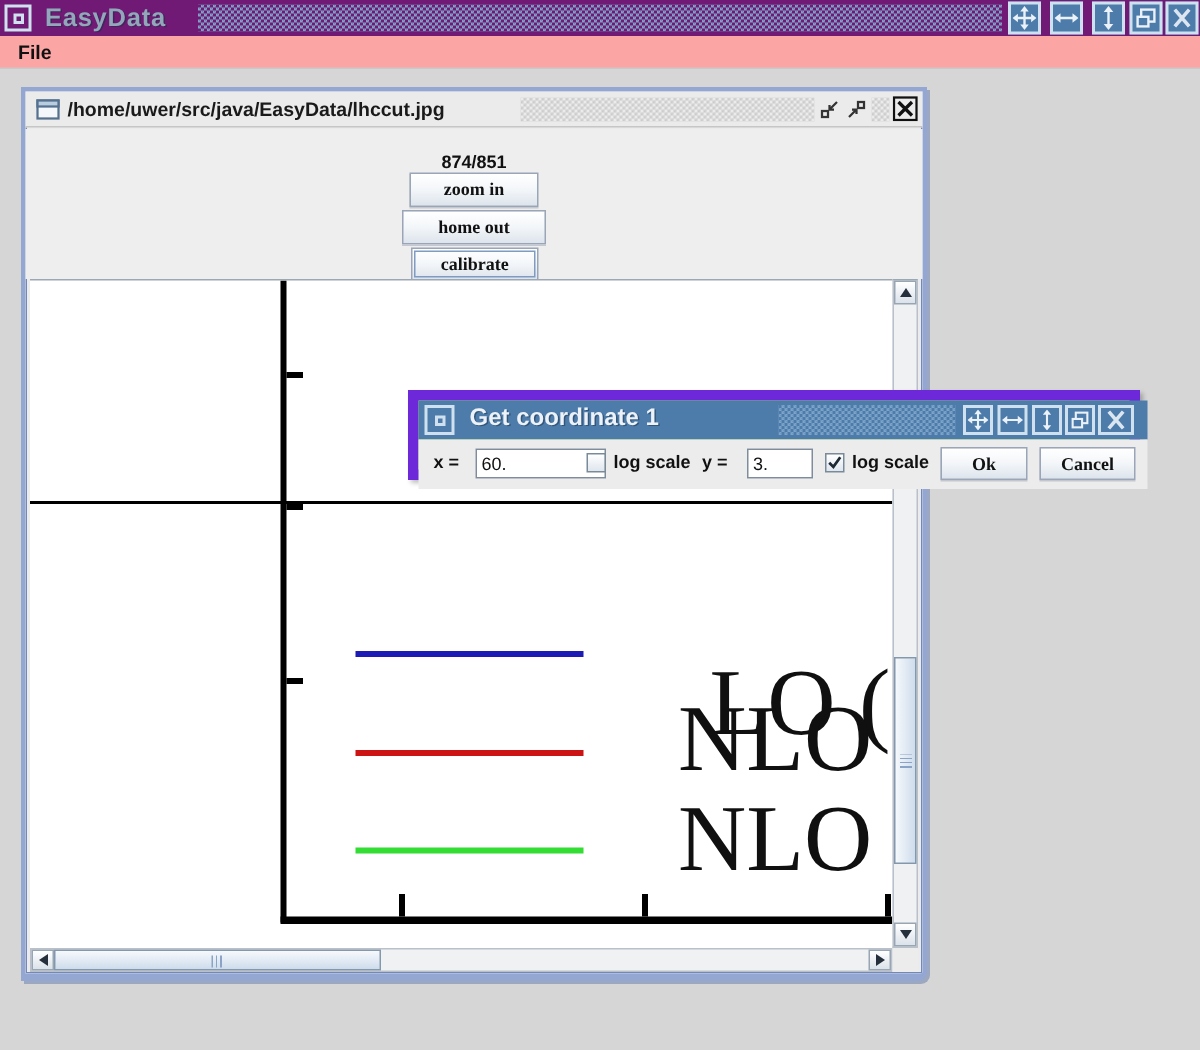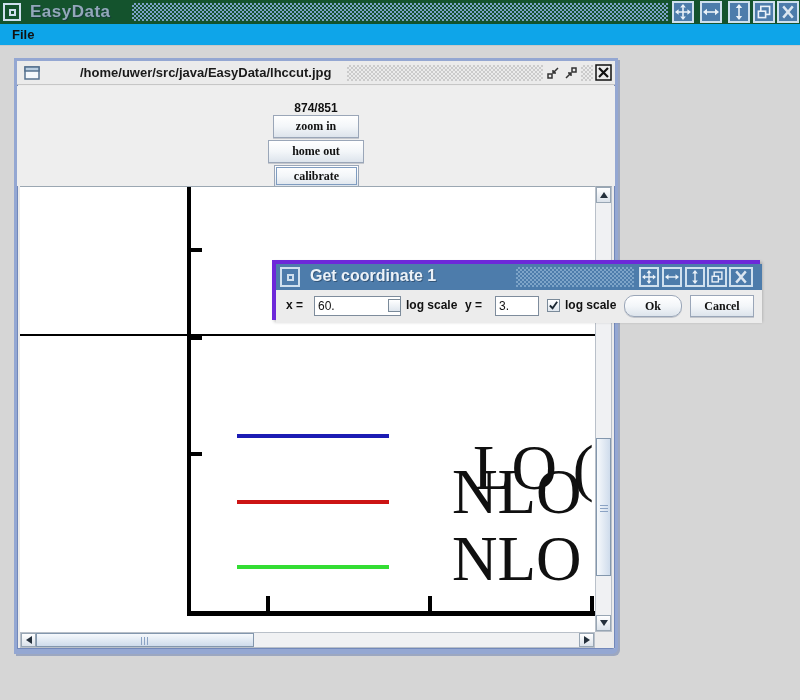--- a/index.html
+++ b/index.html
@@ -20,41 +20,41 @@
     background-size:4px 4px; background-position:0 0,2px 2px;
   }
   .checker-g {
     background-image:
       linear-gradient(45deg,#cbcbcb 25%,transparent 25%,transparent 75%,#cbcbcb 75%),
       linear-gradient(45deg,#cbcbcb 25%,transparent 25%,transparent 75%,#cbcbcb 75%);
     background-size:4px 4px; background-position:0 0,2px 2px;
   }
 
   
-  .main-titlebar { left:0; top:0; width:800px; height:24px; background:#14532d; }
+  .main-titlebar { left:0; top:0; width:800px; height:24px; background:#701a75; }
   .wm-menu-btn { width:18px; height:18px; border:2px solid #cfe0ee; display:flex; align-items:center; justify-content:center; }
   .wm-menu-btn .inner { width:7px; height:7px; border:2px solid #cfe0ee; }
   .main-title { left:30px; top:2px; font-size:17px; font-weight:bold; color:#93a7ba; text-shadow:1px 1px 0 rgba(25,45,70,.55); letter-spacing:.5px; }
   .wm-btn { width:22px; height:22px; top:1px; border:2px solid #cfe0ee; background:#4d7cab; display:flex; align-items:center; justify-content:center; }
   .dlg .wm-btn { width:20px; height:20px; top:3px; }
 
   
-  .menubar { left:0; top:24px; width:800px; height:22px; background:#0ea5e9; border-bottom:1px solid #c9c9c9; }
+  .menubar { left:0; top:24px; width:800px; height:22px; background:#fca5a5; border-bottom:1px solid #c9c9c9; }
   .menu-item { left:8px; top:0; height:22px; line-height:22px; font-size:13px; font-weight:bold; color:#111; padding:0 4px; }
 
   
   .iframe {
     left:14px; top:58px; width:604px; height:596px;
     background:#ebebeb;
     border:3px solid #94a7d2; border-bottom-width:5px;
     border-bottom-right-radius:6px;
     box-shadow: inset 0 0 0 1px #7288ba, 2px 2px 0 rgba(110,130,175,.55);
   }
   .if-titlebar { left:0; top:0; width:598px; height:24px; background:#ebebeb; border-bottom:1px solid #c6c6c6; }
-  .if-title { left:28px; top:4px; font-size:13px; font-weight:bold; color:#1a1a1a;margin-left:35px; }
+  .if-title { left:28px; top:4px; font-size:13px; font-weight:bold; color:#1a1a1a; }
   .if-pattern { top:4px; height:16px; }
   .if-btn { background:transparent; }
 
   .if-toolbar { left:0; top:25px; width:598px; height:100px; background:#eeeeee; }
   .tb-label { left:0; width:598px; text-align:center; font-size:12px; font-weight:bold; color:#111; }
   .jbutton {
     border:1px solid #9aa6b8;
     background:linear-gradient(180deg,#ffffff 0%,#f3f6f9 50%,#dde4ec 100%);
     font-family:Liberation Serif, serif;
     font-size:12px; font-weight:bold; color:#111;
@@ -88,21 +88,21 @@
   .plot-el { background:#000; }
   .axis-v  { left:167px; top:0; width:4px; height:428px; }
   .hline   { left:0; top:147px; width:575px; height:2px; }
   .axis-b  { left:167px; top:424px; width:408px; height:5px; }
   .tick-r  { left:171px; width:11px; height:4px; }
   .tick-b  { top:409px; width:4px; height:15px; }
   .legend-line { width:152px; height:4px; left:217px; }
   .legend-text { font-family:"Liberation Serif", serif; font-size:63px; line-height:1; color:#101010; white-space:pre; }
 
   
-  .dlg { left:272px; top:260px; width:488px; height:60px; border:4px solid #6d28d9; background:#bef264; box-shadow:2px 2px 3px rgba(0,0,0,.25);padding-left:45px; }
+  .dlg { left:272px; top:260px; width:488px; height:60px; border:7px solid #6d28d9; background:#bef264; box-shadow:2px 2px 3px rgba(0,0,0,.25);padding-left:45px; }
   .dlg-titlebar { left:0; top:0; width:486px; height:26px; background:#4d7cab; }
   .dlg-title { left:34px; top:3px; font-size:16px; font-weight:bold; color:#ecf2f8; text-shadow:1px 1px 0 rgba(25,45,70,.5); }
   .dlg-body { left:0; top:26px; width:486px; height:33px; background:#ececec; }
   .dlg-label { top:8px; font-size:12px; font-weight:bold; color:#111; }
   .jtext { top:6px; height:20px; border:1px solid #7e8c9c; background:#fff; font-family:"Liberation Sans",sans-serif; font-size:12px; color:#111; padding:0 3px; }
   .jcheck { top:9px; width:13px; height:13px; border:1px solid #7a8a99; background:linear-gradient(180deg,#ffffff,#dfe6ee); display:flex; align-items:center; justify-content:center; }
   .jcheck svg { display:none; }
   .jcheck.checked svg { display:block; }
 </style>
 </head>
@@ -293,16 +293,16 @@
 
     <div class="abs dlg-label" style="left:189px;">y =</div>
     <input class="abs jtext" style="left: 219px; width: 44px;" value="3.">
     <div class="abs jcheck checked" style="left:271px;">
       <svg width="11" height="11" viewBox="0 0 12 12">
         <path d="M2 6 L5 9 L10 2" stroke="#1c2833" stroke-width="2" fill="none"></path>
       </svg>
     </div>
     <div class="abs dlg-label" style="left:289px;">log scale</div>
 
-    <button class="abs jbutton" style="left:348px;top:5px;width:58px;height:22px;border-radius:10px;">Ok</button>
+    <button class="abs jbutton" style="left:348px;top:5px;width:58px;height:22px;">Ok</button>
     <button class="abs jbutton" style="left:414px;top:5px;width:64px;height:22px;">Cancel</button>
   </div>
 </div>
 
 </body></html>

